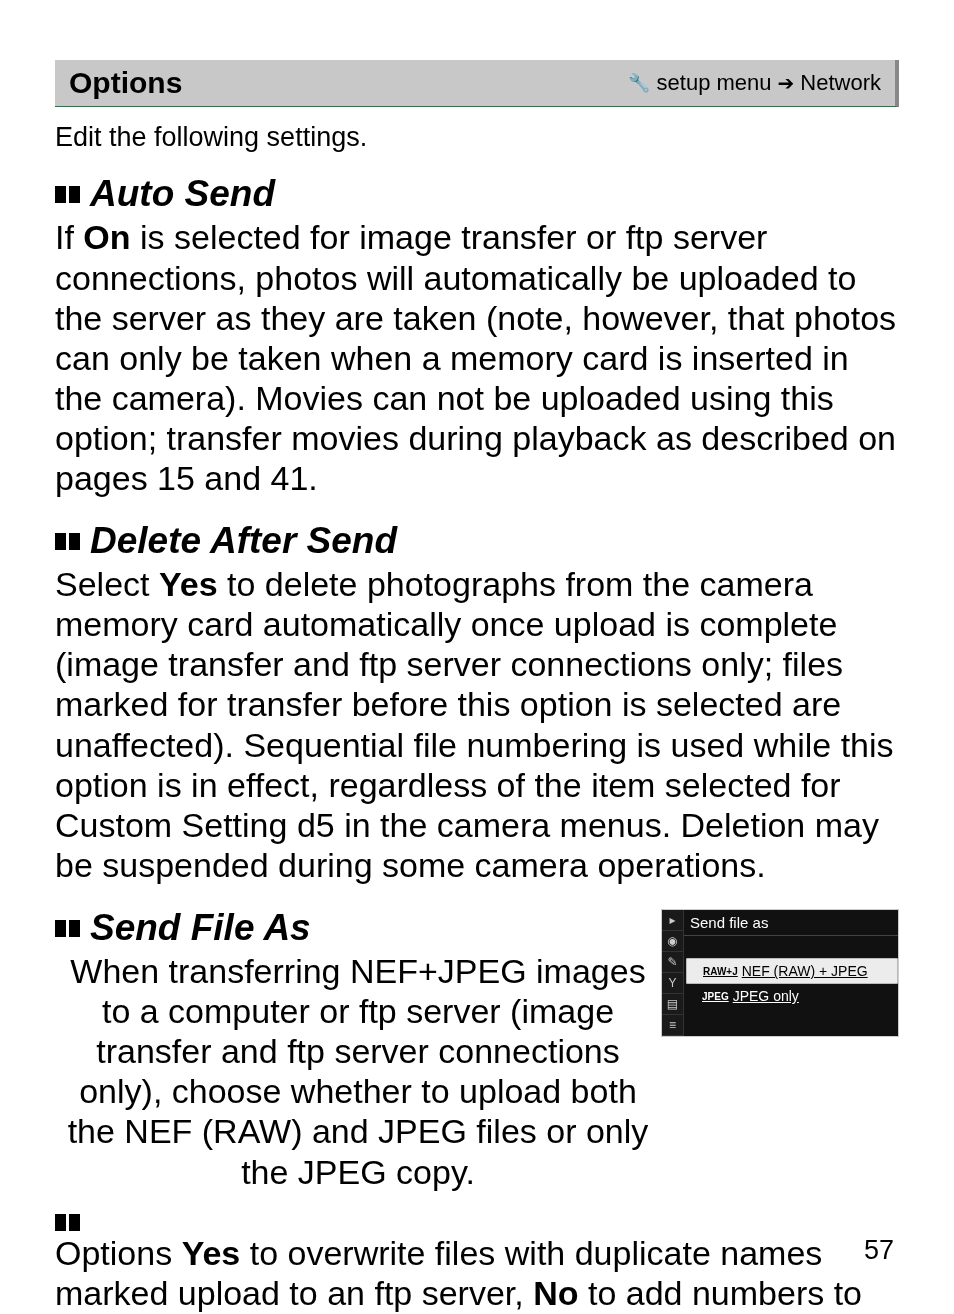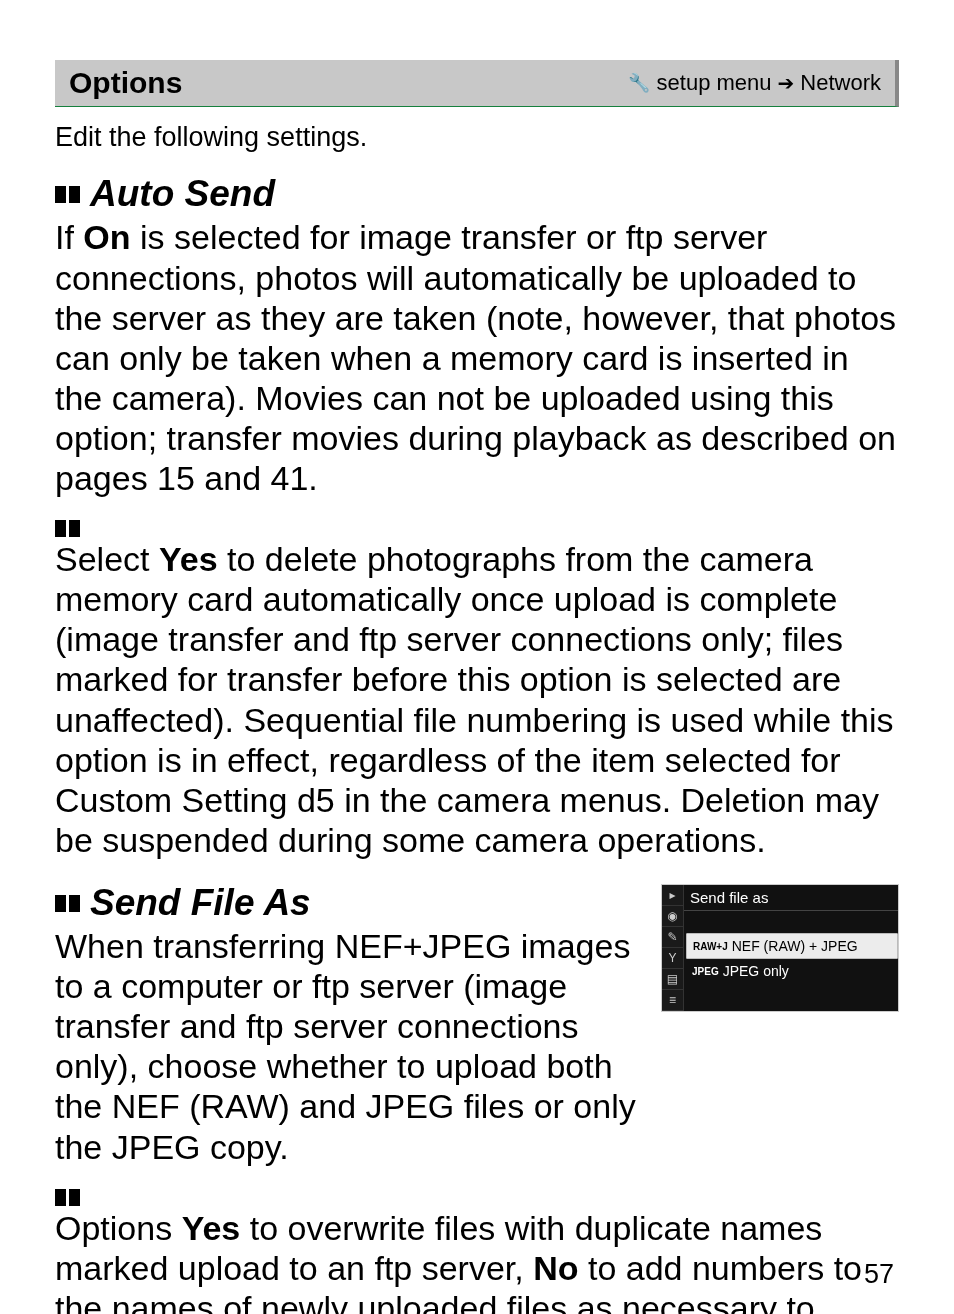--- a/index.html
+++ b/index.html
@@ -61,21 +61,21 @@
       font-size: 34px;
       line-height: 1.18;
       margin-bottom: 22px;
     }
     .flex-row {
       display: flex;
       align-items: flex-start;
       margin-bottom: 22px;
     }
     .flex-row .text-col { flex: 1; }
-    .flex-row .text-col .body-text { margin-bottom: 0; }
+    .flex-row .text-col .body-text { margin-bottom: 0; text-align: center; }
     .screenshot {
       width: 238px;
       background: #111;
       border: 1px solid #ccc;
       padding: 0;
       font-size: 14px;
       color: #fff;
       position: relative;
       margin-top: 2px;
     }
@@ -102,33 +102,34 @@
       color: #ccc;
       border-bottom: 1px solid #333;
     }
     .screenshot-body {
       padding: 22px 0 28px 24px;
     }
     .opt-row {
       display: flex;
       align-items: center;
       gap: 4px;
-      padding: 4px 6px;
+      padding: 4px 16px;
       font-size: 14px;
+      text-decoration: underline;
     }
     .opt-row.selected {
       background: #ececec;
       color: #000;
       border: 1px solid #bbb;
       border-radius: 1px;
     }
     .opt-badge { font-weight: bold; font-size: 10px; }
     .page-num {
       position: absolute;
-      bottom: 24px;
+      bottom: 48px;
       right: 60px;
       font-size: 27px;
     }
     .arrow { font-size: 20px; }
     .wrench-icon { font-size: 18px; }
   </style>
 </head>
 <body>
 
 <div class="header-bar">
@@ -152,20 +153,21 @@
 </div>
 <div class="body-text">
   <span>If </span><b>On</b><span> is selected for image transfer or ftp server connections, photos will automatically be uploaded to the server as they are taken (note, however, that photos can only be taken when a memory card is inserted in the camera). Movies can not be uploaded using this option; transfer movies during playback as described on pages 15 and 41.</span>
 </div>
 
 <div class="section-title">
   <span class="bullet-squares">
       <span></span>
       <span></span>
     </span>
+  <span> Delete After Send</span>
 </div>
 <div class="body-text">
   <span>Select </span><b>Yes</b><span> to delete photographs from the camera memory card automatically once upload is complete (image transfer and ftp server connections only; files marked for transfer before this option is selected are unaffected). Sequential file numbering is used while this option is in effect, regardless of the item selected for Custom Setting d5 in the camera menus. Deletion may be suspended during some camera operations.</span>
 </div>
 
 <div class="flex-row">
   <div class="text-col">
     <div class="section-title">
       <span class="bullet-squares">
           <span></span>

